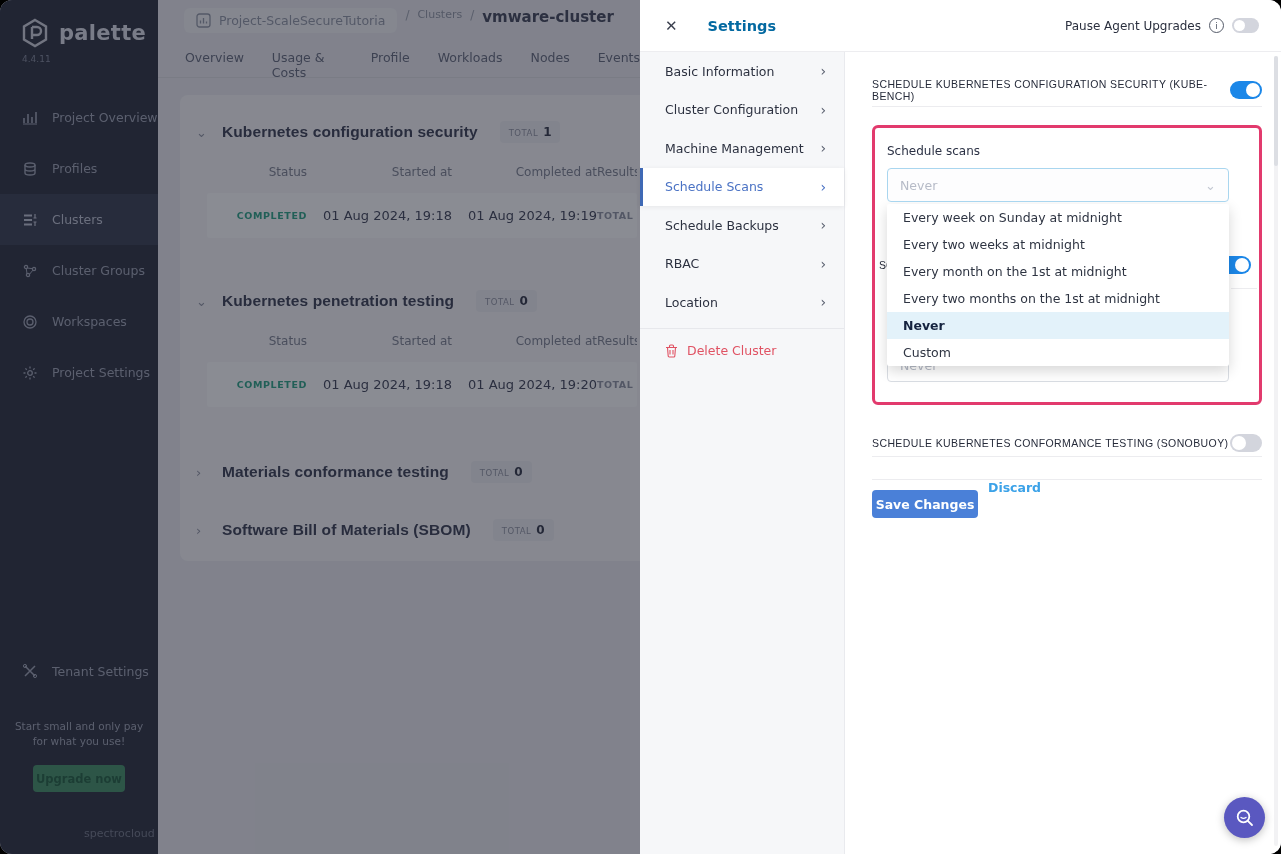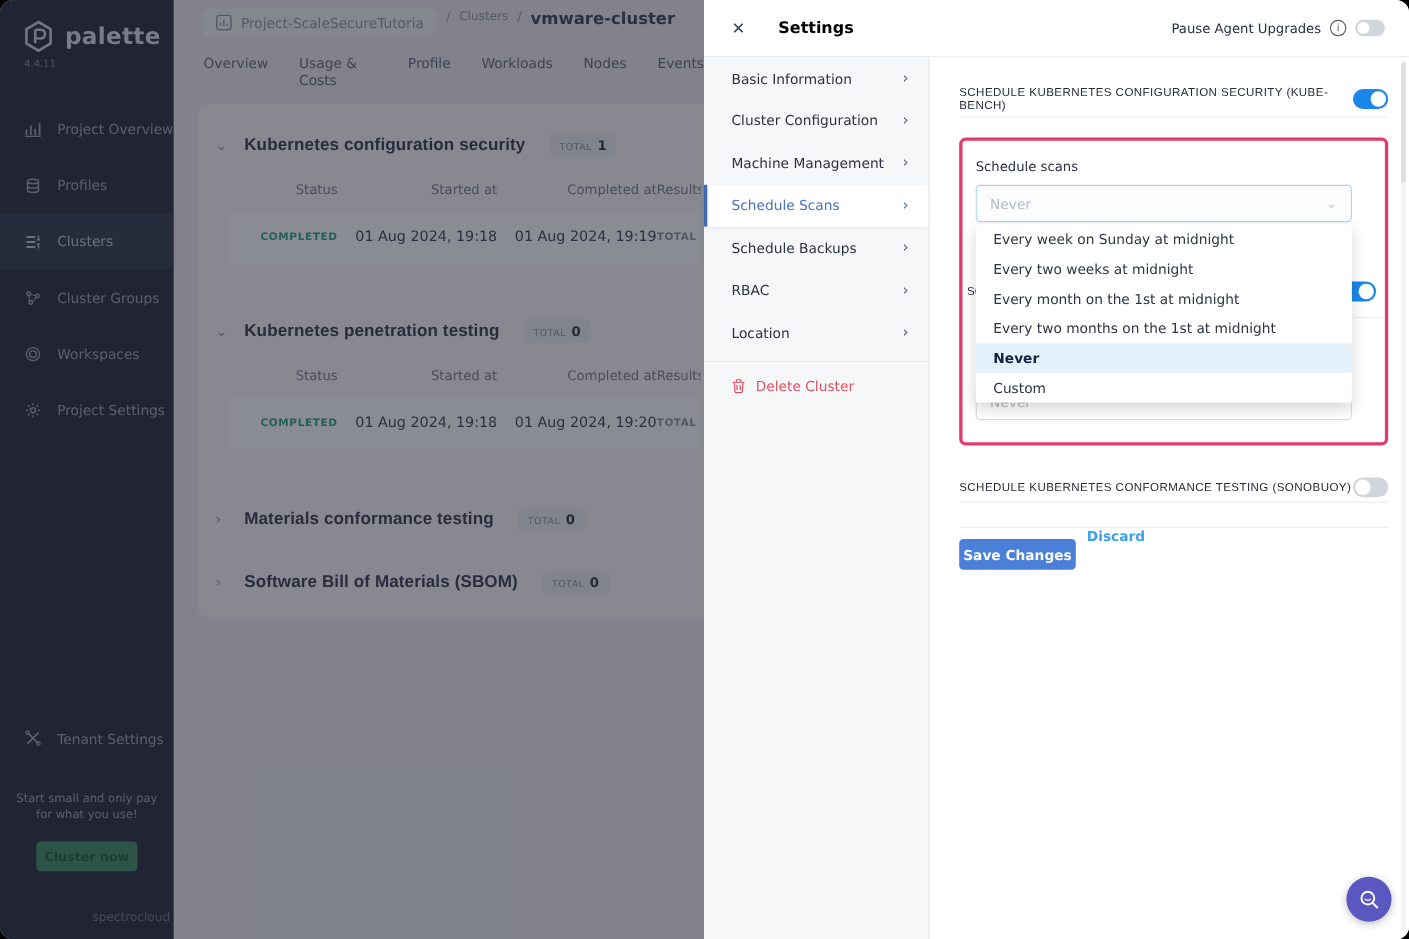--- a/index.html
+++ b/index.html
@@ -47,21 +47,21 @@
   .tbl-row { background:#f9fafb; border-radius:3px; height:45px; margin-top:8px; }
   .st-completed { font-size:9.5px; font-weight:700; letter-spacing:.6px; color:#27a183; }
   .cell-date { font-size:13px; color:#3b4154; }
   .cell-res { font-size:9.5px; color:#8b919f; letter-spacing:.5px; font-weight:600; }
   .dim-overlay { position:absolute; left:0; top:0; width:640px; height:854px; background:rgba(27,30,43,.5); z-index:2; }
 
   
   .panel { position:absolute; left:640px; top:0; width:641px; height:854px; background:#fff; z-index:5; }
   .panel-header { position:absolute; left:0; top:0; width:641px; height:52px; border-bottom:1px solid #ededf0; display:flex; align-items:center; }
   .close-btn { margin-left:25px; font-size:15px; color:#3a3f4e; cursor:pointer; background:none; border:none; font-family:inherit; }
-  .panel-title { margin-left:30px; font-size:14.5px; font-weight:600; color:#000000; }
+  .panel-title { margin-left:30px; font-size:14.5px; font-weight:600; color:#0369a1; }
   .pause-wrap { margin-left:auto; display:flex; align-items:center; gap:8px; padding-right:22px; }
   .pause-label { font-size:12px; color:#2a2f3e; }
   .info-icon { width:15px; height:15px; border:1.2px solid #555b69; border-radius:50%; color:#555b69; font-size:9px; display:flex; align-items:center; justify-content:center; font-style:normal; cursor:pointer; }
   .toggle { position:relative; border-radius:9px; cursor:pointer; flex:0 0 auto; }
   .toggle .knob { position:absolute; top:2px; background:#fff; border-radius:50%; }
   .toggle.sm { width:27px; height:15px; } .toggle.sm .knob { width:11px; height:11px; }
   .toggle.md { width:32px; height:18px; border-radius:10px; } .toggle.md .knob { width:14px; height:14px; }
   .toggle.off { background:#d3d5dd; } .toggle.off .knob { left:2px; }
   .toggle.on { background:#1b87e8; } .toggle.on .knob { right:2px; }
 
@@ -168,21 +168,21 @@
             <path d="M3 3 L13 13 M13 3 L3 13" stroke="#9aa1b1" stroke-width="1.5"></path>
             <circle cx="3" cy="3" r="1.6" fill="none" stroke="#9aa1b1" stroke-width="1"></circle>
             <circle cx="13" cy="13" r="1.6" fill="none" stroke="#9aa1b1" stroke-width="1"></circle>
           </svg>
         <span>Tenant Settings</span>
       </div>
       <div class="promo">
         <div>Start small and only pay</div>
         <div>for what you use!</div>
       </div>
-      <button class="upgrade-btn">Cluster now</button>
+      <button class="upgrade-btn">Upgrade now</button>
       <div class="brand-row">
         <svg width="26" height="26" viewBox="0 0 26 26">
           <path d="M13 3 L22 8 L13 13 L4 8 Z" fill="#565d6e"></path>
           <path d="M5 11.5 L13 16 L21 11.5 L22 13 L13 18 L4 13 Z" fill="#464d5e"></path>
           <path d="M5 16 L13 20.5 L21 16 L22 17.5 L13 22.5 L4 17.5 Z" fill="#3a4152"></path>
         </svg>
         <span class="brand-text">spectrocloud</span>
         <span class="collapse">‹</span>
       </div>
     </div>

